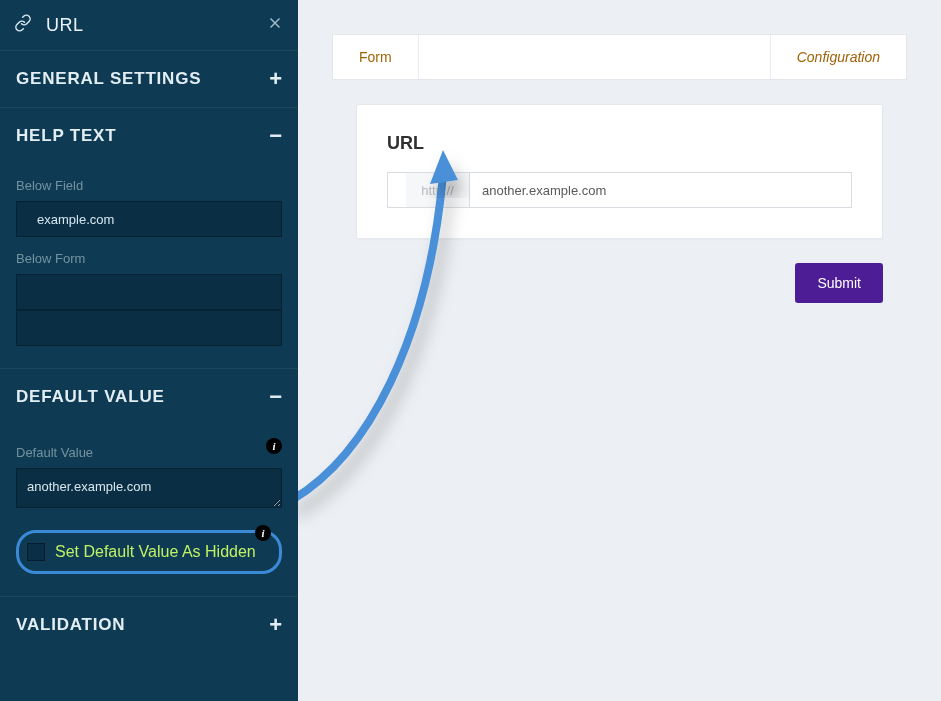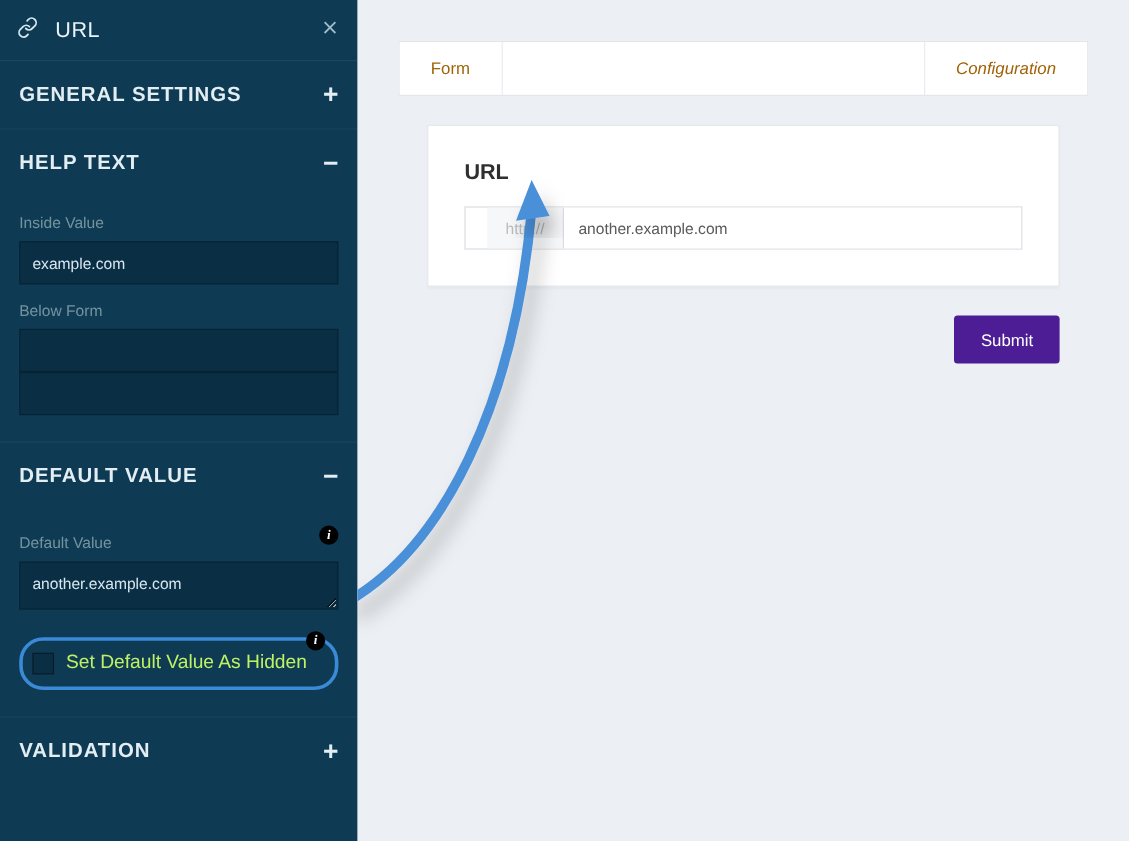--- a/index.html
+++ b/index.html
@@ -10,21 +10,21 @@
   .sb-header .icon { color: #d7e6ee; margin-right: 14px; }
   .sb-title { font-size: 18px; color: #eaf3f7; flex: 1; letter-spacing: .5px; }
   .sb-close { color: #9fbccb; font-size: 22px; cursor: pointer; }
   .sb-section { border-top: 1px solid rgba(255,255,255,.06); }
   .sb-section-header { display: flex; align-items: center; justify-content: space-between; padding: 18px 16px; cursor: pointer; }
   .sb-section-title { font-size: 17px; font-weight: 700; letter-spacing: .8px; color: #e3eef3; }
   .sb-toggle { font-size: 22px; font-weight: 700; color: #e3eef3; line-height: 14px; }
   .sb-body { padding: 0 16px 22px; }
   .sb-label-row { display: flex; align-items: center; justify-content: space-between; margin-top: 6px; }
   .sb-label { font-size: 13px; color: #74939f; margin: 14px 0 8px; display:block; }
-  .sb-input { width: 100%; height: 36px; background: #0a2f45; border: 1px solid rgba(0,0,0,.25); color: #d7e6ee; font-size: 13px; padding: 0 10px; outline: none; }
+  .sb-input { width: 100%; height: 36px; background: #0a2f45; border: 1px solid rgba(0,0,0,.25); color: #d7e6ee; font-size: 13px; padding: 0 20px; outline: none; }
   .sb-textarea { width: 100%; height: 40px; background: #0a2f45; border: 1px solid rgba(0,0,0,.25); color: #d7e6ee; font-size: 13px; padding: 10px; outline: none; resize: both; }
   .info-icon { width: 16px; height: 16px; display:inline-flex; align-items:center; justify-content:center; background:#000; color:#fff; border-radius:50%; font-weight:700; font-size:11px; font-style: italic; font-family: Georgia, serif; }
   .hidden-row { display:flex; align-items:center; gap:10px; margin-top:18px; padding:10px 8px; border:3px solid #3a8ad8; border-radius:20px; position:relative; }
   .hidden-row .info-right { position:absolute; right:8px; top:-8px; }
   .chk { width:18px; height:18px; background:#0a2f45; border:1px solid rgba(0,0,0,.4); }
   .hidden-label { font-size:16px; color:#bef264; }
   
   .main { flex:1; height:701px; background:#eceff3; padding:34px; position:relative; }
   .tabs { background:#fff; border:1px solid #e3e6ea; display:flex; }
   .tab { padding:14px 26px; font-size:14px; color:#a16207; cursor:pointer; }
@@ -67,21 +67,21 @@
       <span class="sb-toggle">+</span>
     </div>
   </div>
 
   <div class="sb-section">
     <div class="sb-section-header">
       <span class="sb-section-title">HELP TEXT</span>
       <span class="sb-toggle">−</span>
     </div>
     <div class="sb-body">
-      <span class="sb-label">Inside Value</span>
+      <span class="sb-label">Below Field</span>
       <input class="sb-input" value="example.com" style="">
       <span class="sb-label">Below Form</span>
       <input class="sb-input" value="" style="">
       <input class="sb-input" value="" style="">
     </div>
   </div>
 
   <div class="sb-section">
     <div class="sb-section-header">
       <span class="sb-section-title">DEFAULT VALUE</span>

